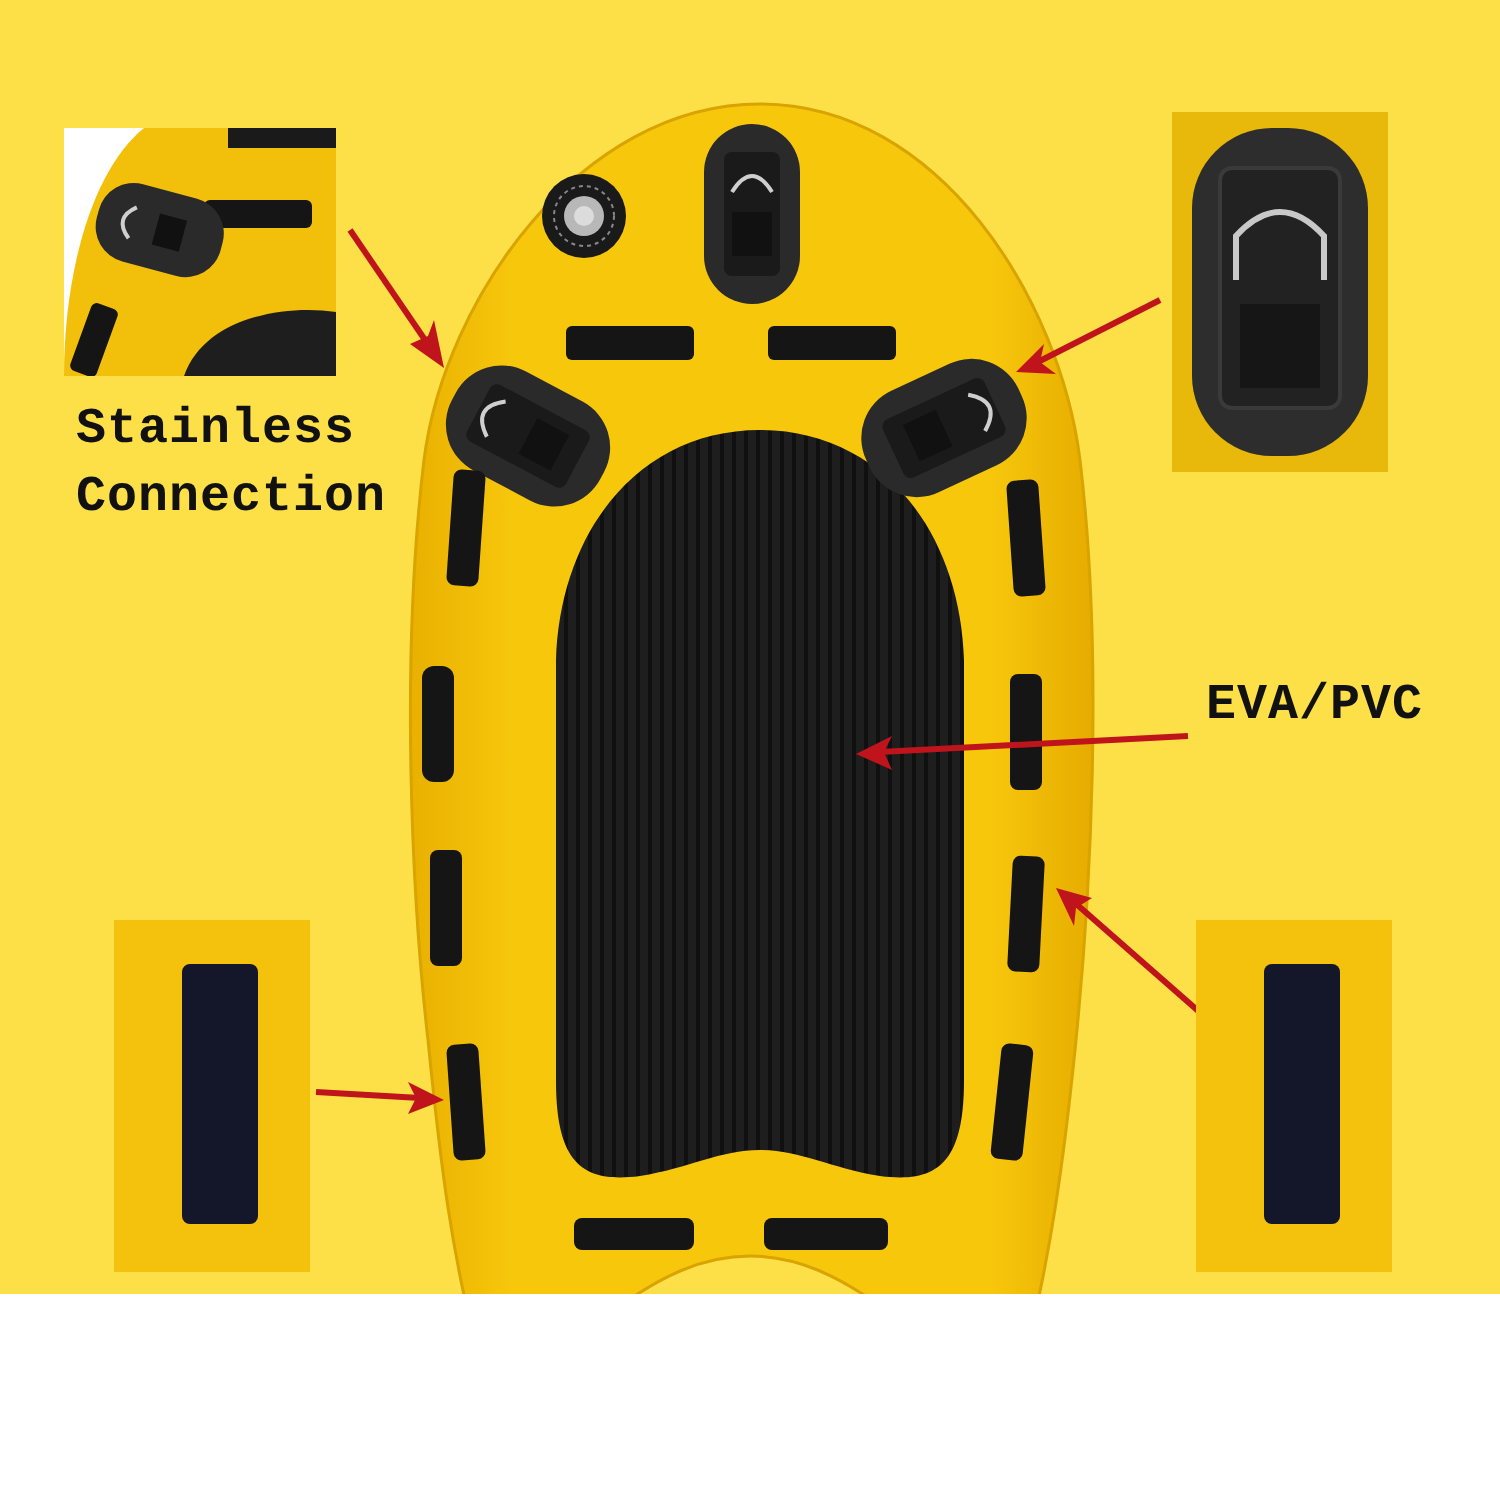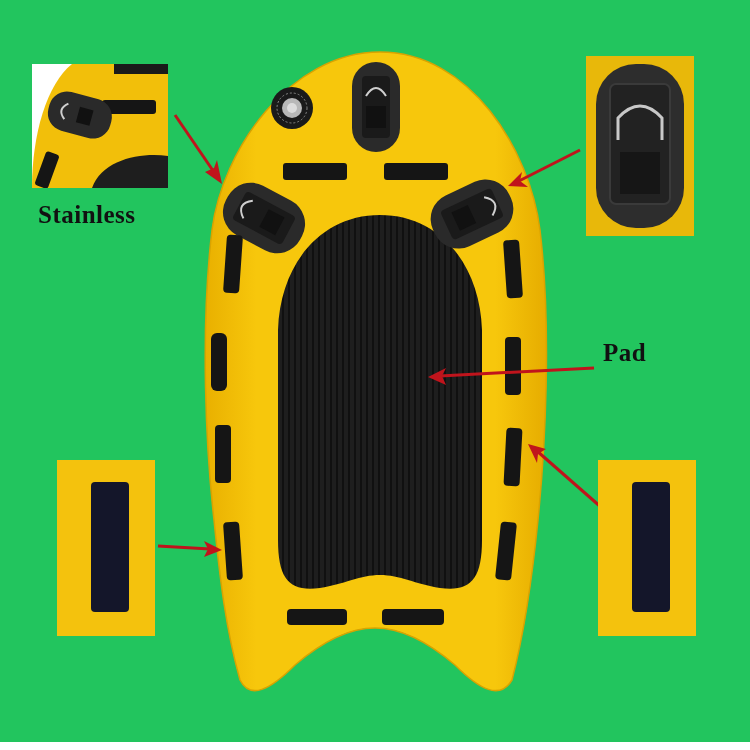--- a/index.html
+++ b/index.html
@@ -1,21 +1,21 @@
 <!DOCTYPE html>
 <html><head>
 <meta charset="utf-8">
 <style>
   html, body { margin: 0; padding: 0; background: #ffffff; }
   #stage {
     position: relative;
-    width: 750px; height: 742px;
-    background: #22c55e;
+    width: 750px; height: 647px;
+    background: #fde047;
     overflow: hidden;
-    font-family: Liberation Serif, serif;
+    font-family: Liberation Mono, monospace;
   }
   .label {
     position: absolute;
     font-weight: bold;
     color: #111111;
     font-size: 25px;
     line-height: 34px;
     letter-spacing: 0.5px;
   }
   .inset {
@@ -167,20 +167,21 @@
   </div>
 
   <div class="inset" style="left:598px;top:460px;width:98px;height:176px;">
     <svg width="98" height="176" viewBox="0 0 98 176">
       <rect x="34" y="22" width="38" height="130" rx="4" fill="#14162a"></rect>
     </svg>
   </div>
 
   <div class="label" style="left:38px;top:198px;">
     <div>Stainless</div>
+    <div>Connection</div>
   </div>
 
   <div class="label" style="left:603px;top:336px;">
-    <div>Pad</div>
+    <div>EVA/PVC</div>
   </div>
 
 
 </div>
 
 </body></html>

